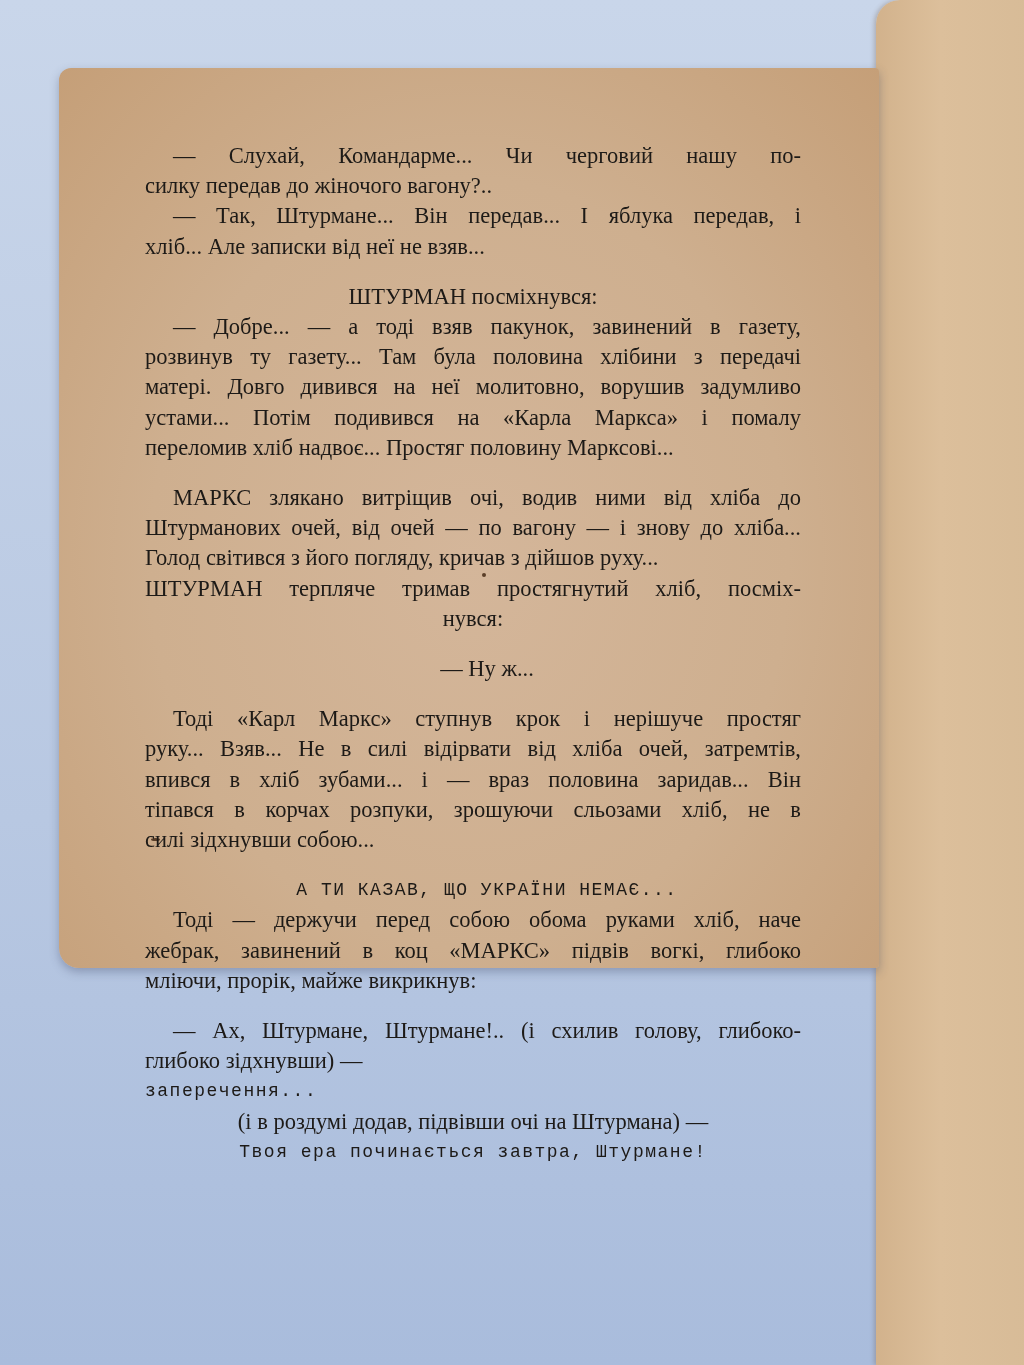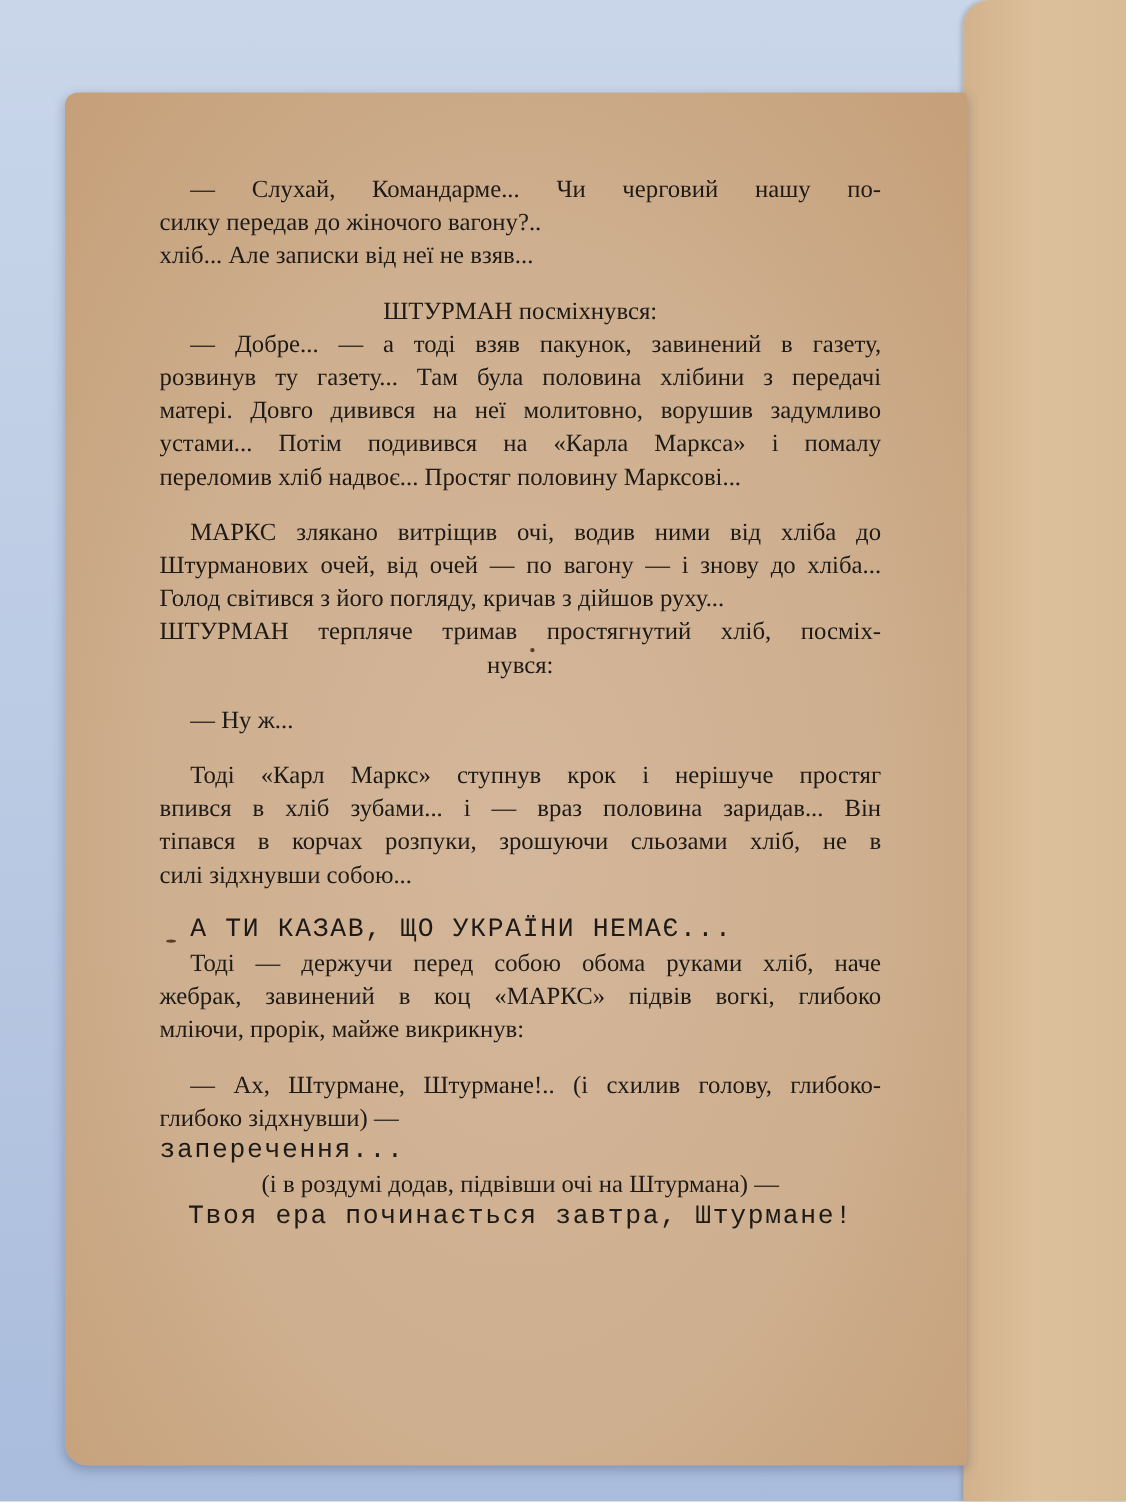--- a/index.html
+++ b/index.html
@@ -8,63 +8,65 @@
       background: linear-gradient(180deg, #c9d6ea 0%, #b8c8e2 60%, #a9bcdc 100%);
       font-family: "Liberation Serif", "DejaVu Serif", serif;
     }
     .next-page {
       position: absolute; left: 876px; top: 0; width: 160px; height: 1365px;
       background: linear-gradient(90deg, #d2b28c 0%, #dcbf9b 40%, #d7bb97 100%);
       border-top-left-radius: 24px;
       box-shadow: -2px 0 4px rgba(90,60,30,0.25);
     }
     .page {
-      position: absolute; left: 59px; top: 84px; width: 820px; height: 1248px;
+      position: absolute; left: 59px; top: 68px; width: 820px; height: 900px;
       background: radial-gradient(ellipse at 50% 55%, #d4b69a 0%, #ceaf8f 55%, #c59f78 100%);
       border-radius: 12px 4px 4px 20px;
       box-shadow: 0 4px 10px rgba(60,70,100,0.35);
     }
     .text-block {
       position: absolute; left: 86px; top: 73px; width: 656px;
       color: #1d1a17; font-size: 22.5px; line-height: 30.2px;
     }
     .ln { display: block; white-space: nowrap; }
     .j { text-align: justify; text-align-last: justify; white-space: normal; }
-    .ind { padding-left: 28px; }
+    .ind { padding-left: 28px; text-align: center; }
     .ctr { text-align: center; }
-    .typed { font-family: "Liberation Mono", "DejaVu Sans Mono", monospace; font-size: 24px; letter-spacing: 1.5px; }
+    .typed { font-family: "Liberation Mono", "DejaVu Sans Mono", monospace; font-size: 18px; letter-spacing: 1.5px; }
     .gap-s { margin-top: 20px; }
     .speck { position: absolute; background: #5a3e28; border-radius: 50%; }
   </style>
 </head>
 <body>
 
 <div class="next-page"></div>
 
 <div class="page">
   <span class="speck" style="left:92px;top:770px;width:9px;height:3px;"></span>
   <span class="speck" style="left:423px;top:505px;width:4px;height:4px;"></span>
 
   <div class="text-block">
     <span class="ln j ind spaced-first">— Слухай, Командарме... Чи черговий нашу по-</span>
     <span class="ln">силку передав до жіночого вагону?..</span>
+    <span class="ln j ind">— Так, Штурмане... Він передав... І яблука передав, і</span>
     <span class="ln">хліб... Але записки від неї не взяв...</span>
     <span class="ln ctr gap-s">ШТУРМАН посміхнувся:</span>
     <span class="ln j ind">— Добре... — а тоді взяв пакунок, завинений в газету,</span>
     <span class="ln j">розвинув ту газету... Там була половина хлібини з передачі</span>
     <span class="ln j">матері. Довго дивився на неї молитовно, ворушив задумливо</span>
     <span class="ln j">устами... Потім подивився на «Карла Маркса» і помалу</span>
     <span class="ln">переломив хліб надвоє... Простяг половину Марксові...</span>
     <span class="ln j ind gap-s">МАРКС злякано витріщив очі, водив ними від хліба до</span>
     <span class="ln j">Штурманових очей, від очей — по вагону — і знову до хліба...</span>
     <span class="ln">Голод світився з його погляду, кричав з дійшов руху...</span>
     <span class="ln j">ШТУРМАН терпляче тримав простягнутий хліб, посміх-</span>
     <span class="ln ctr">нувся:</span>
     <span class="ln ind gap-s">— Ну ж...</span>
     <span class="ln j ind gap-s">Тоді «Карл Маркс» ступнув крок і нерішуче простяг</span>
+    <span class="ln j">руку... Взяв... Не в силі відірвати від хліба очей, затремтів,</span>
     <span class="ln j">впився в хліб зубами... і — враз половина заридав... Він</span>
     <span class="ln j">тіпався в корчах розпуки, зрошуючи сльозами хліб, не в</span>
     <span class="ln">силі зідхнувши собою...</span>
     <span class="ln ind typed gap-s">А ТИ КАЗАВ, ЩО УКРАЇНИ НЕМАЄ...</span>
     <span class="ln j ind">Тоді — держучи перед собою обома руками хліб, наче</span>
     <span class="ln j">жебрак, завинений в коц «МАРКС» підвів вогкі, глибоко</span>
     <span class="ln">мліючи, прорік, майже викрикнув:</span>
     <span class="ln j ind gap-s">— Ах, Штурмане, Штурмане!.. (і схилив голову, глибоко-</span>
     <span class="ln">глибоко зідхнувши) —</span>
     <span class="ln typed">заперечення...</span>

